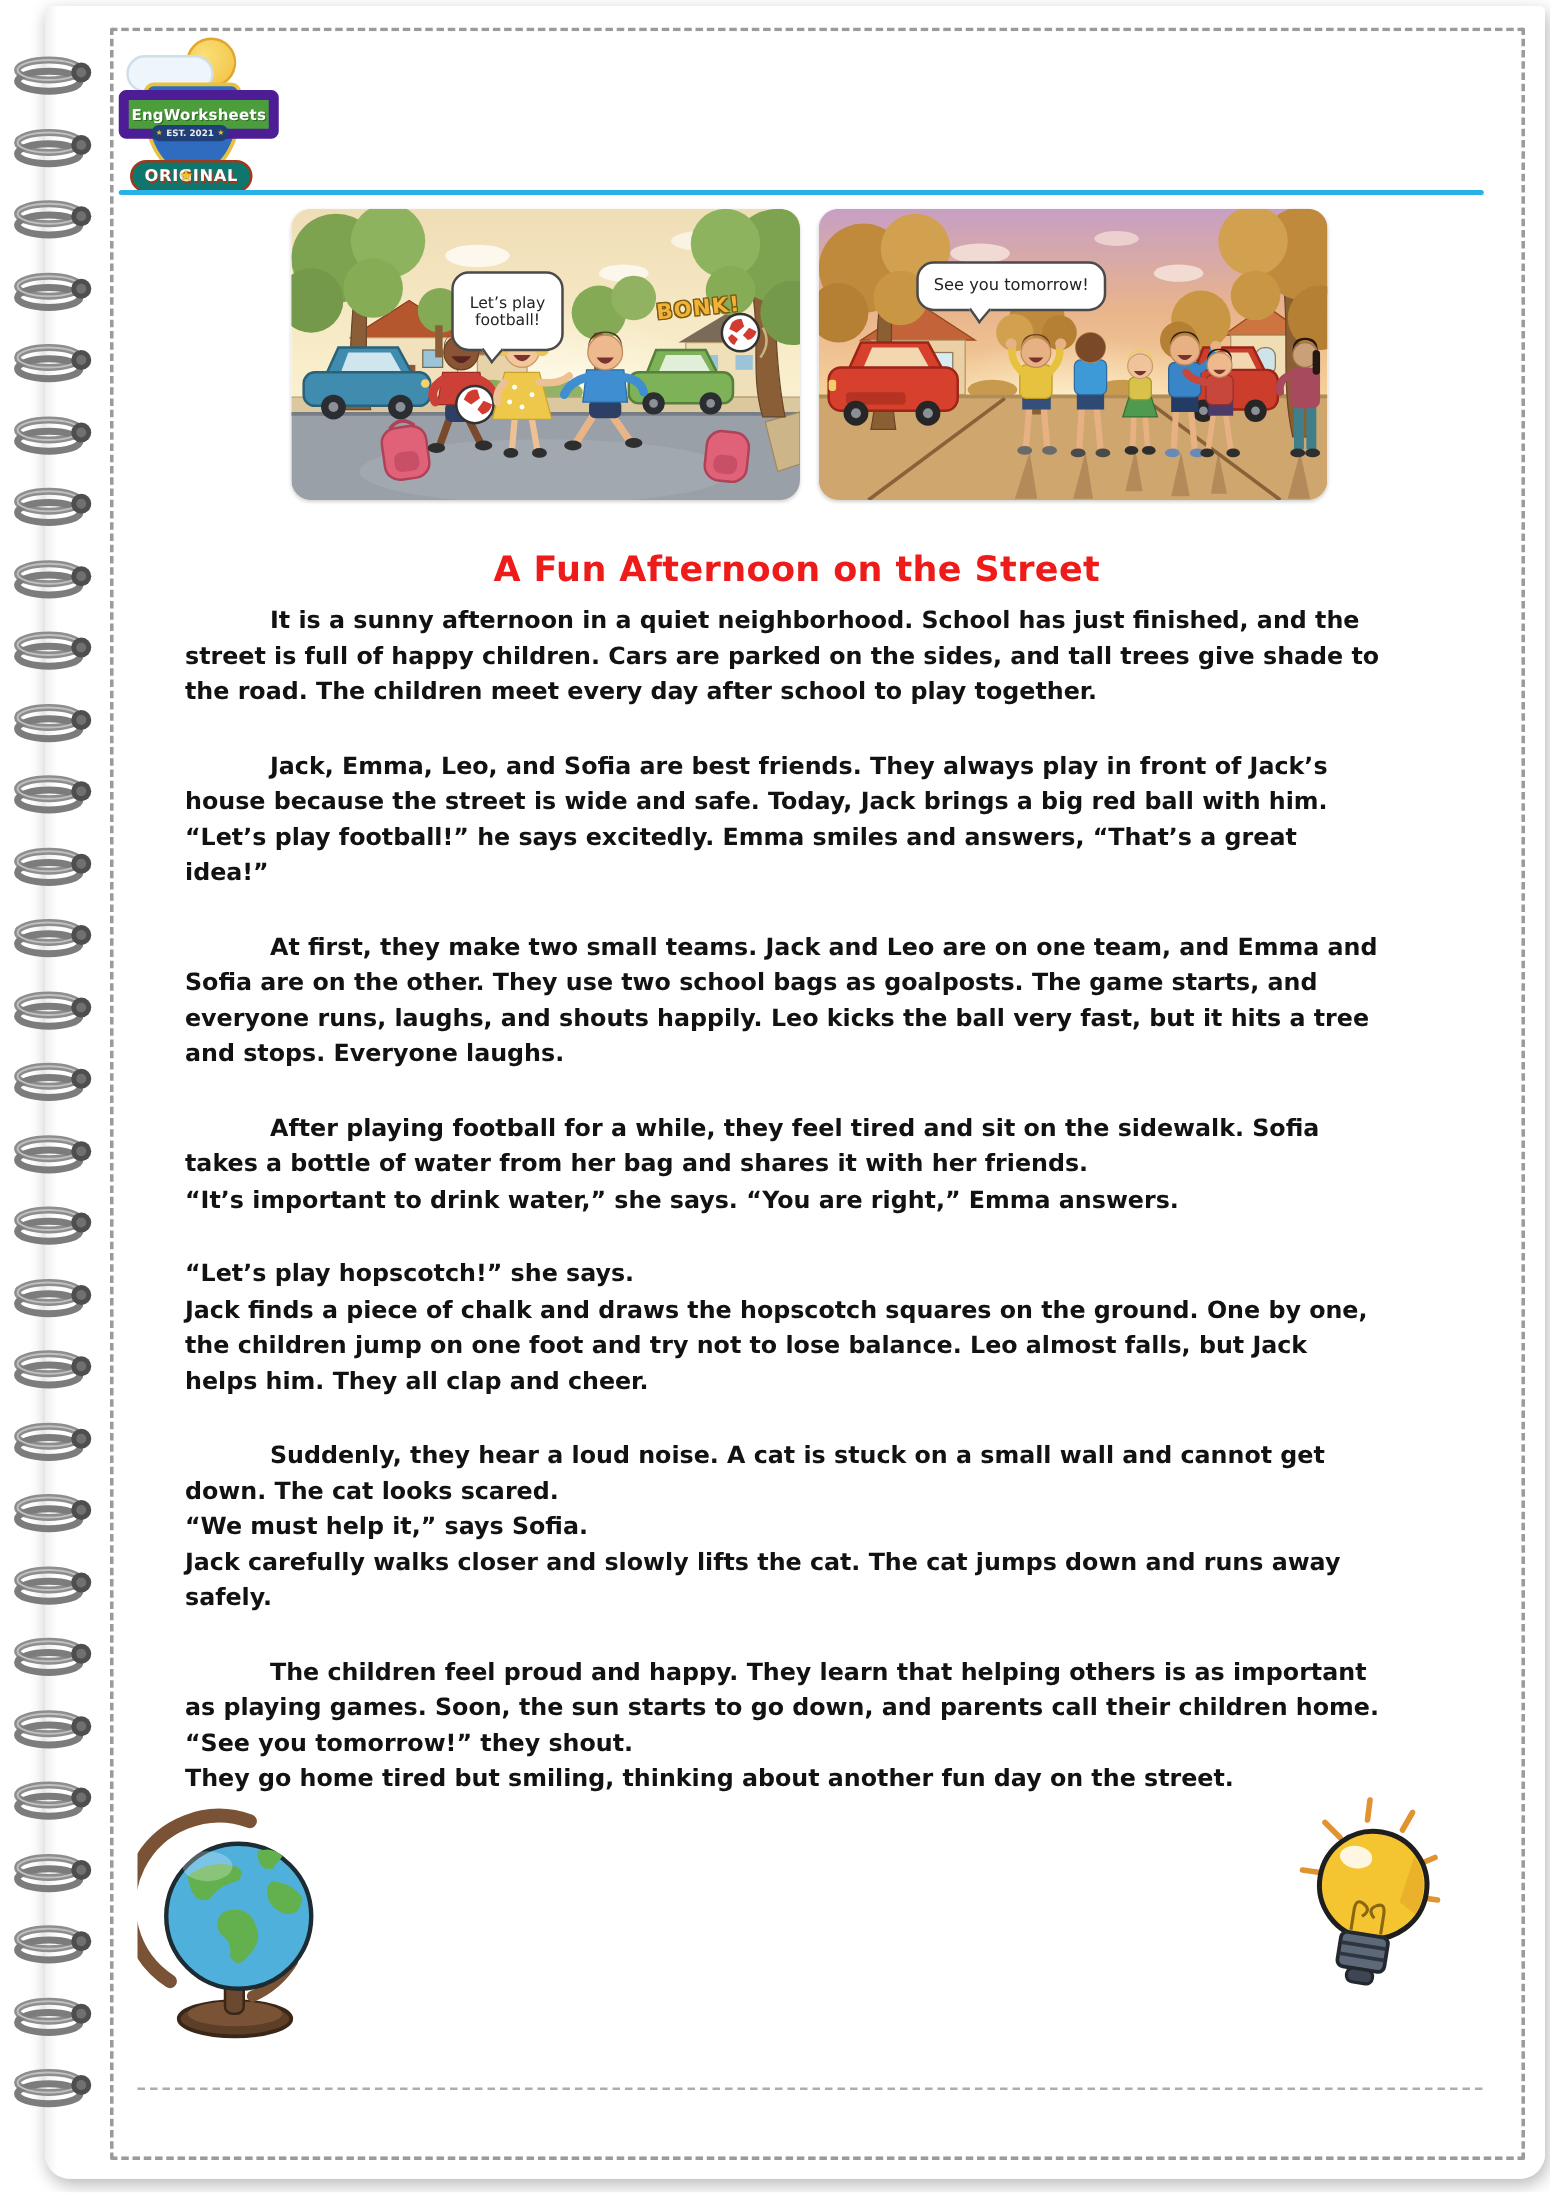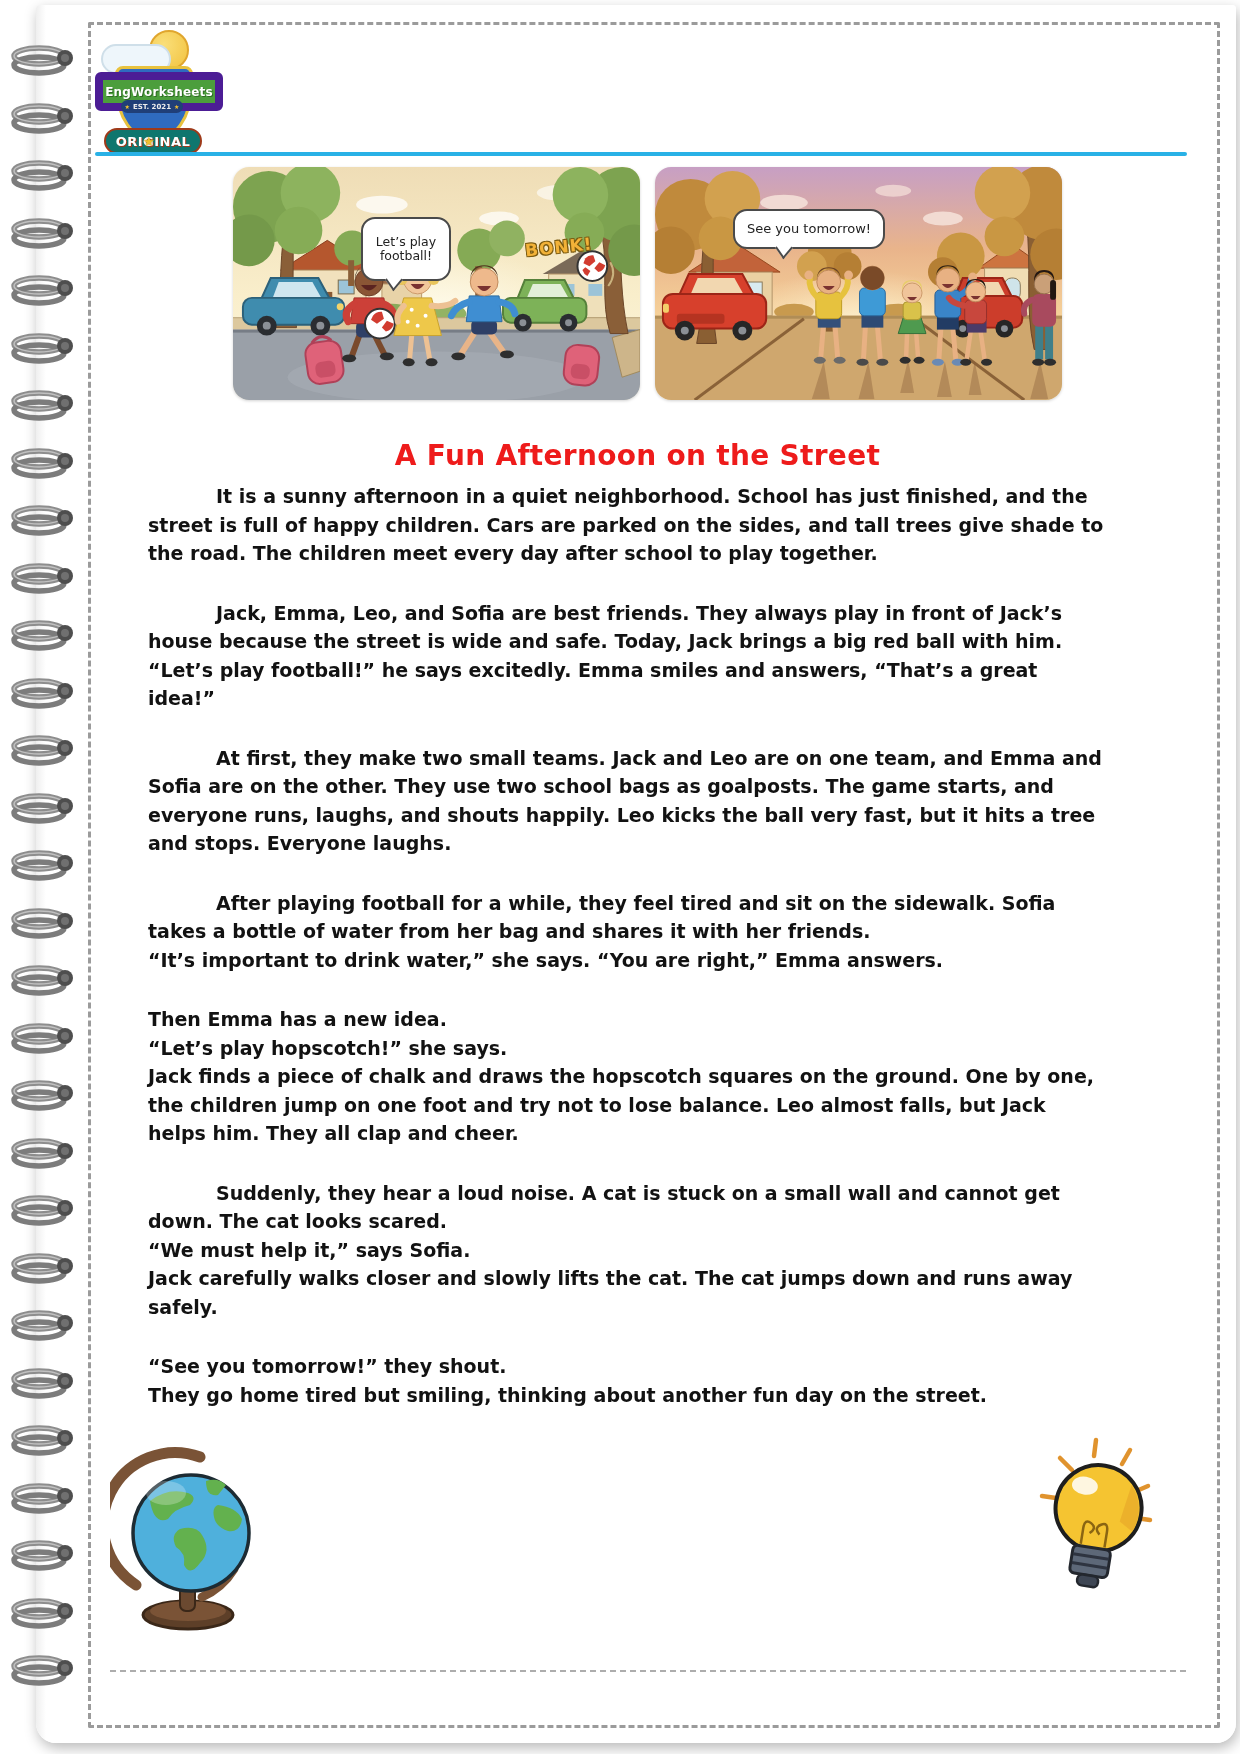--- a/index.html
+++ b/index.html
@@ -625,30 +625,30 @@
         <div class="seg">“Let’s play football!” he says excitedly. Emma smiles and answers, “That’s a great idea!”</div>
       </div>
       <div class="para">
         <div class="seg indent">At first, they make two small teams. Jack and Leo are on one team, and Emma and Sofia are on the other. They use two school bags as goalposts. The game starts, and everyone runs, laughs, and shouts happily. Leo kicks the ball very fast, but it hits a tree and stops. Everyone laughs.</div>
       </div>
       <div class="para">
         <div class="seg indent">After playing football for a while, they feel tired and sit on the sidewalk. Sofia takes a bottle of water from her bag and shares it with her friends.</div>
         <div class="seg">“It’s important to drink water,” she says. “You are right,” Emma answers.</div>
       </div>
       <div class="para">
-        <div class="seg">Then Emma has a new idea.</div>
         <div class="seg">“Let’s play hopscotch!” she says.</div>
         <div class="seg">Jack finds a piece of chalk and draws the hopscotch squares on the ground. One by one, the children jump on one foot and try not to lose balance. Leo almost falls, but Jack helps him. They all clap and cheer.</div>
       </div>
       <div class="para">
         <div class="seg indent">Suddenly, they hear a loud noise. A cat is stuck on a small wall and cannot get down. The cat looks scared.</div>
         <div class="seg">“We must help it,” says Sofia.</div>
         <div class="seg">Jack carefully walks closer and slowly lifts the cat. The cat jumps down and runs away safely.</div>
       </div>
       <div class="para">
+        <div class="seg indent">The children feel proud and happy. They learn that helping others is as important as playing games. Soon, the sun starts to go down, and parents call their children home.</div>
         <div class="seg">“See you tomorrow!” they shout.</div>
         <div class="seg">They go home tired but smiling, thinking about another fun day on the street.</div>
       </div>
     </div>
 
   <svg class="globe" width="150" height="190" viewBox="0 0 150 190">
     <ellipse cx="78" cy="170" rx="45" ry="14" fill="#5d3f28" stroke="#3a2718" stroke-width="3"></ellipse>
     <ellipse cx="78" cy="166" rx="38" ry="10" fill="#7a5336"></ellipse>
     <rect x="70" y="134" width="15" height="32" rx="6" fill="#6b4930" stroke="#3a2718" stroke-width="2"></rect>
     <path d="M90,12 A72,72 0 0 0 26,140" fill="none" stroke="#7a5336" stroke-width="11" stroke-linecap="round"></path>

